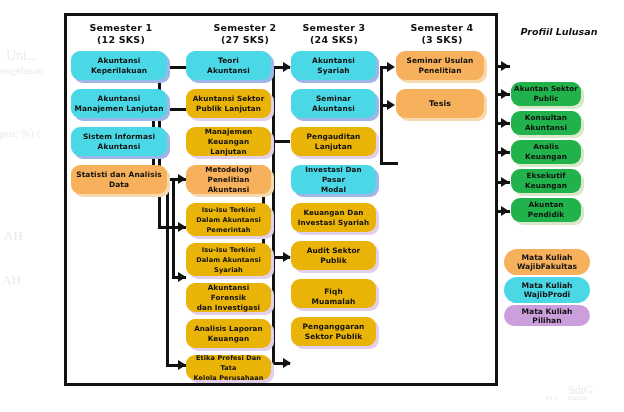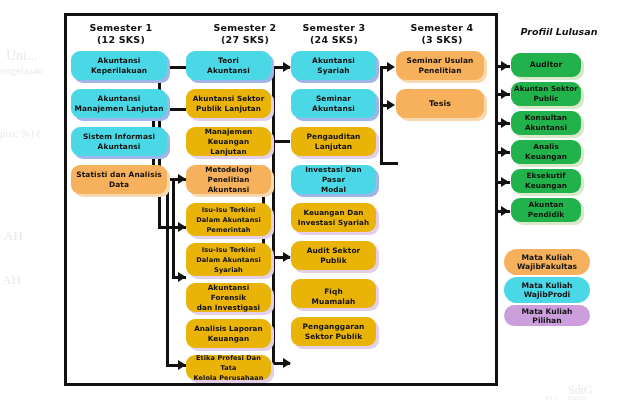--- a/index.html
+++ b/index.html
@@ -314,26 +314,20 @@
         <span>Penelitian</span>
       </span>
   </div>
   <div class="node orange" style="left:396px;top:89px;width:88px;height:29px;font-size:7.8px;">
     <span>
         <span></span>
         <span>Tesis</span>
       </span>
   </div>
 
-  <div class="node green" style="left:511px;top:53px;width:70px;height:24px;font-size:7.6px;">
-    <span>
-        <span>Auditor</span>
-        <span></span>
-      </span>
-  </div>
   <div class="node green" style="left:511px;top:82px;width:70px;height:24px;font-size:7.1px;">
     <span>
         <span>Akuntan Sektor</span>
         <span>Public</span>
       </span>
   </div>
   <div class="node green" style="left:511px;top:111px;width:70px;height:24px;font-size:7.3px;">
     <span>
         <span>Konsultan</span>
         <span>Akuntansi</span>

